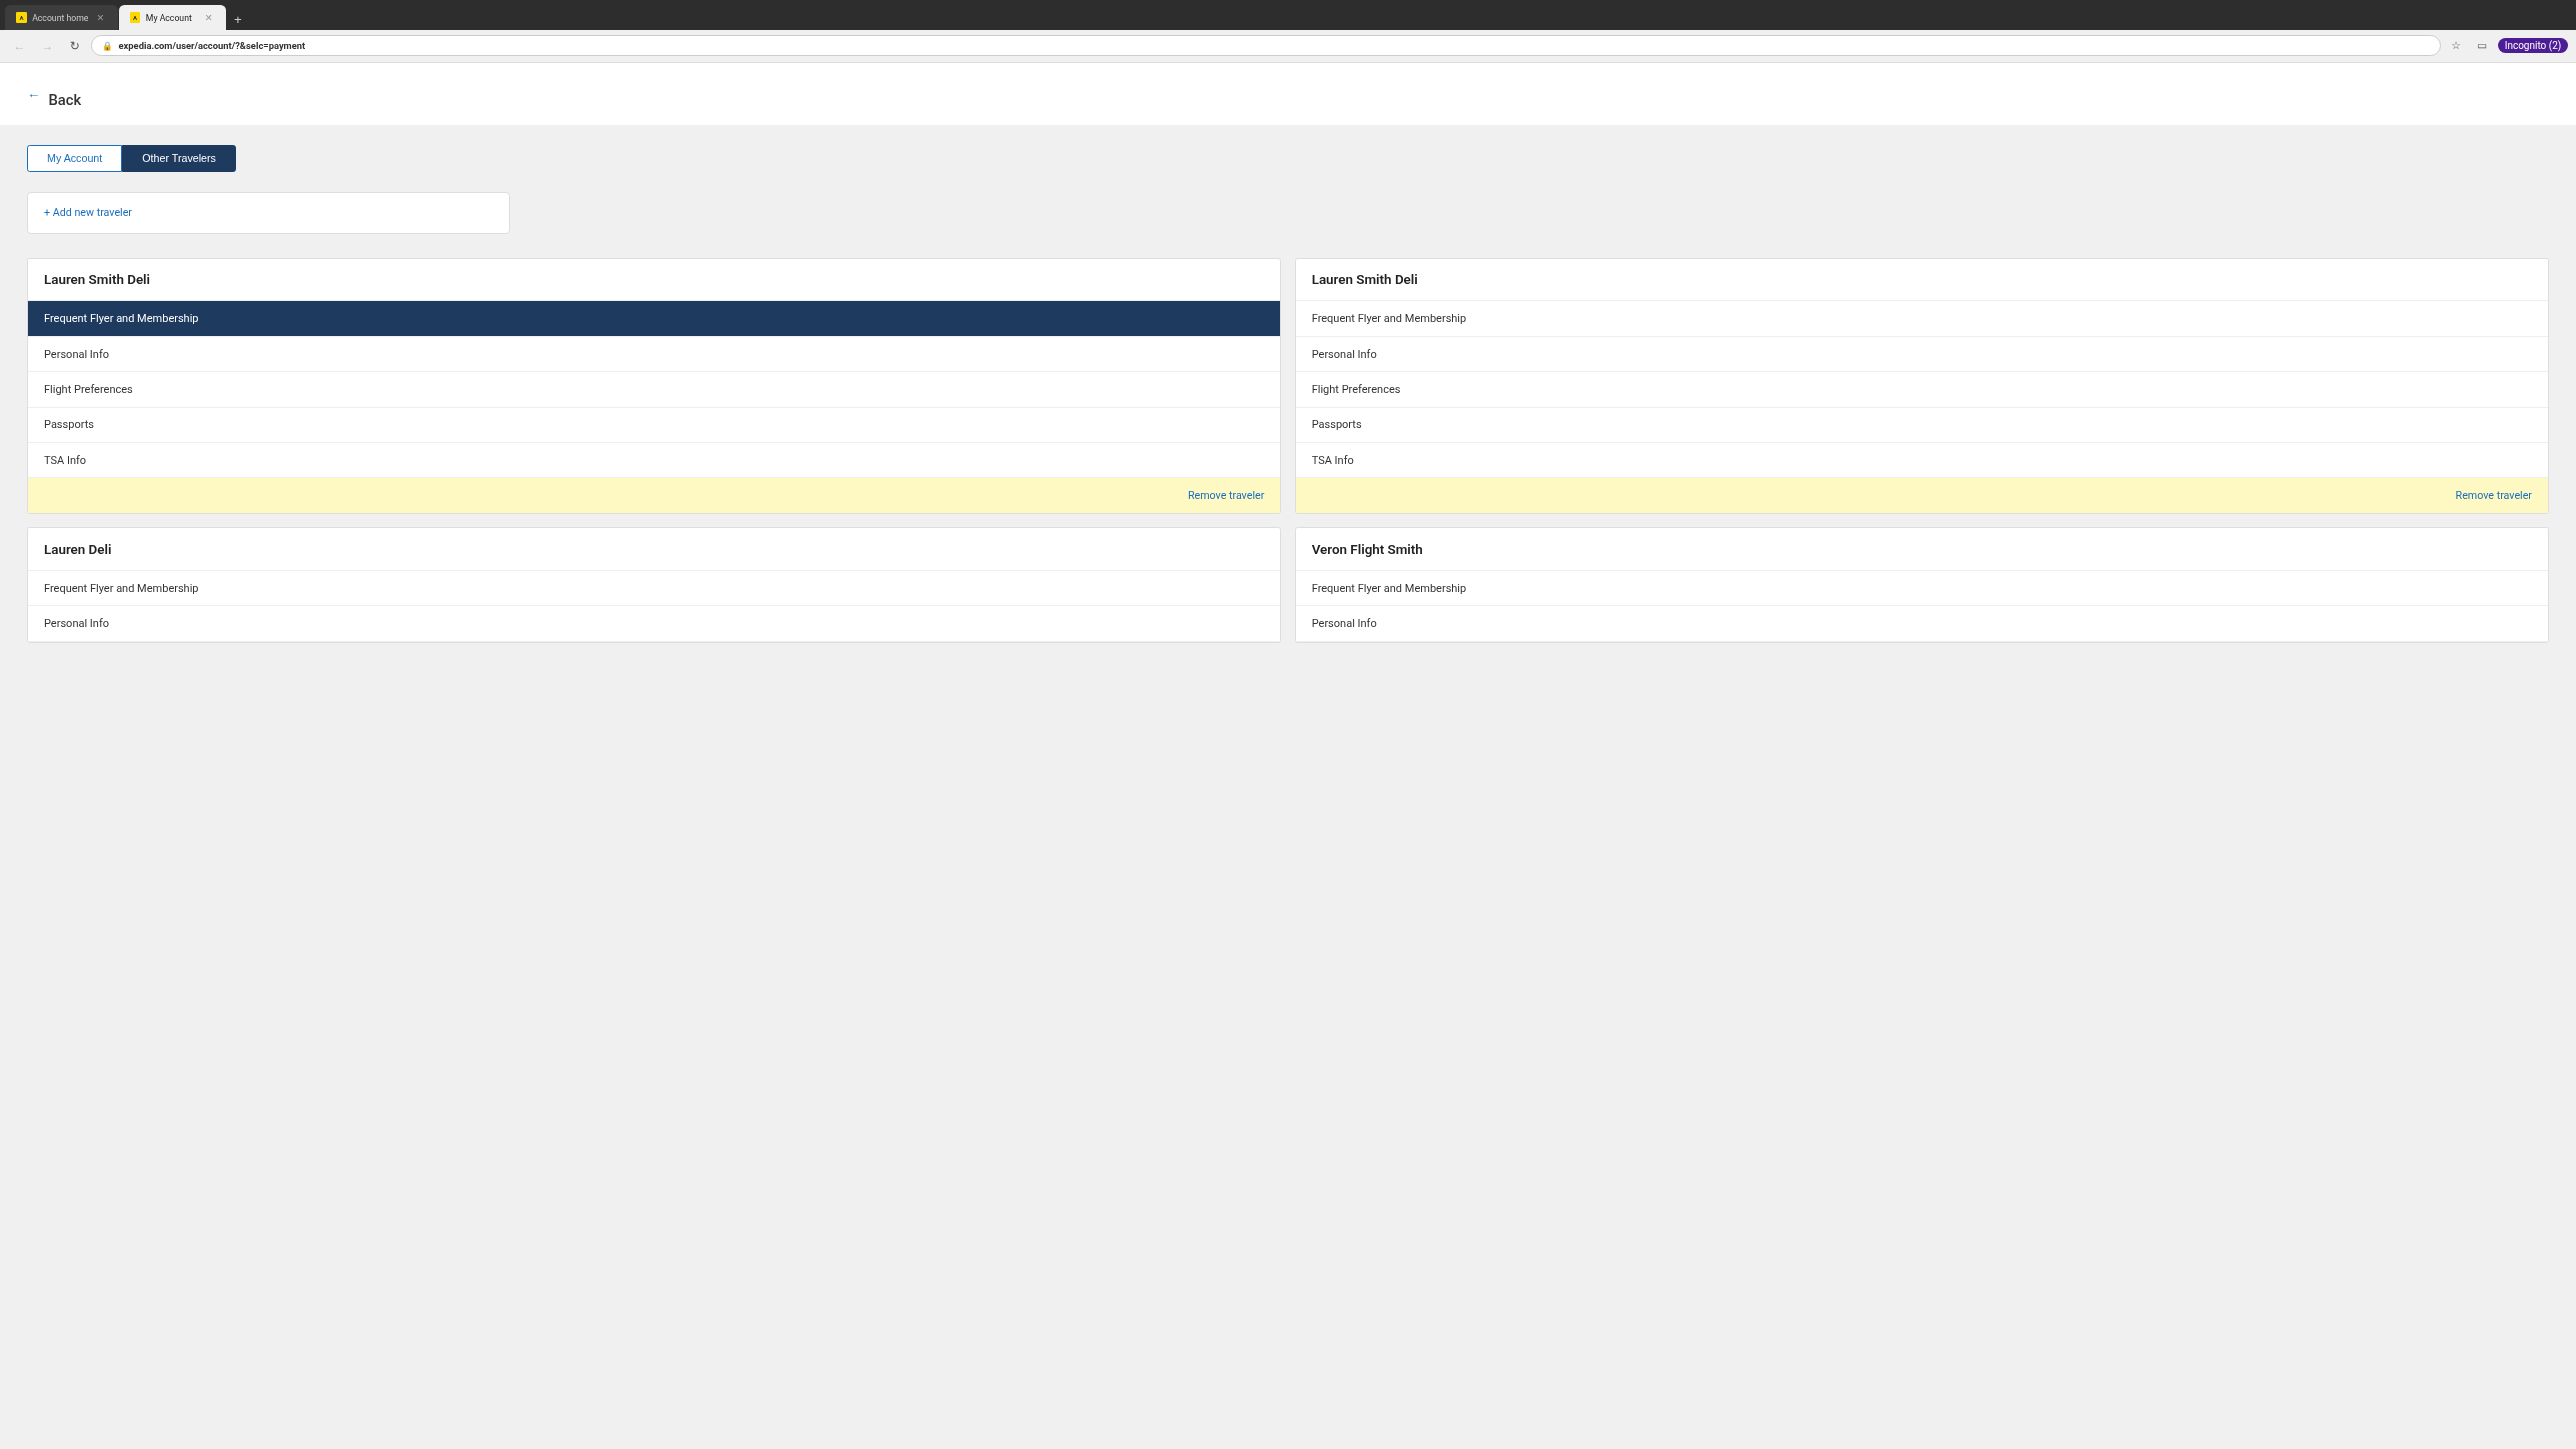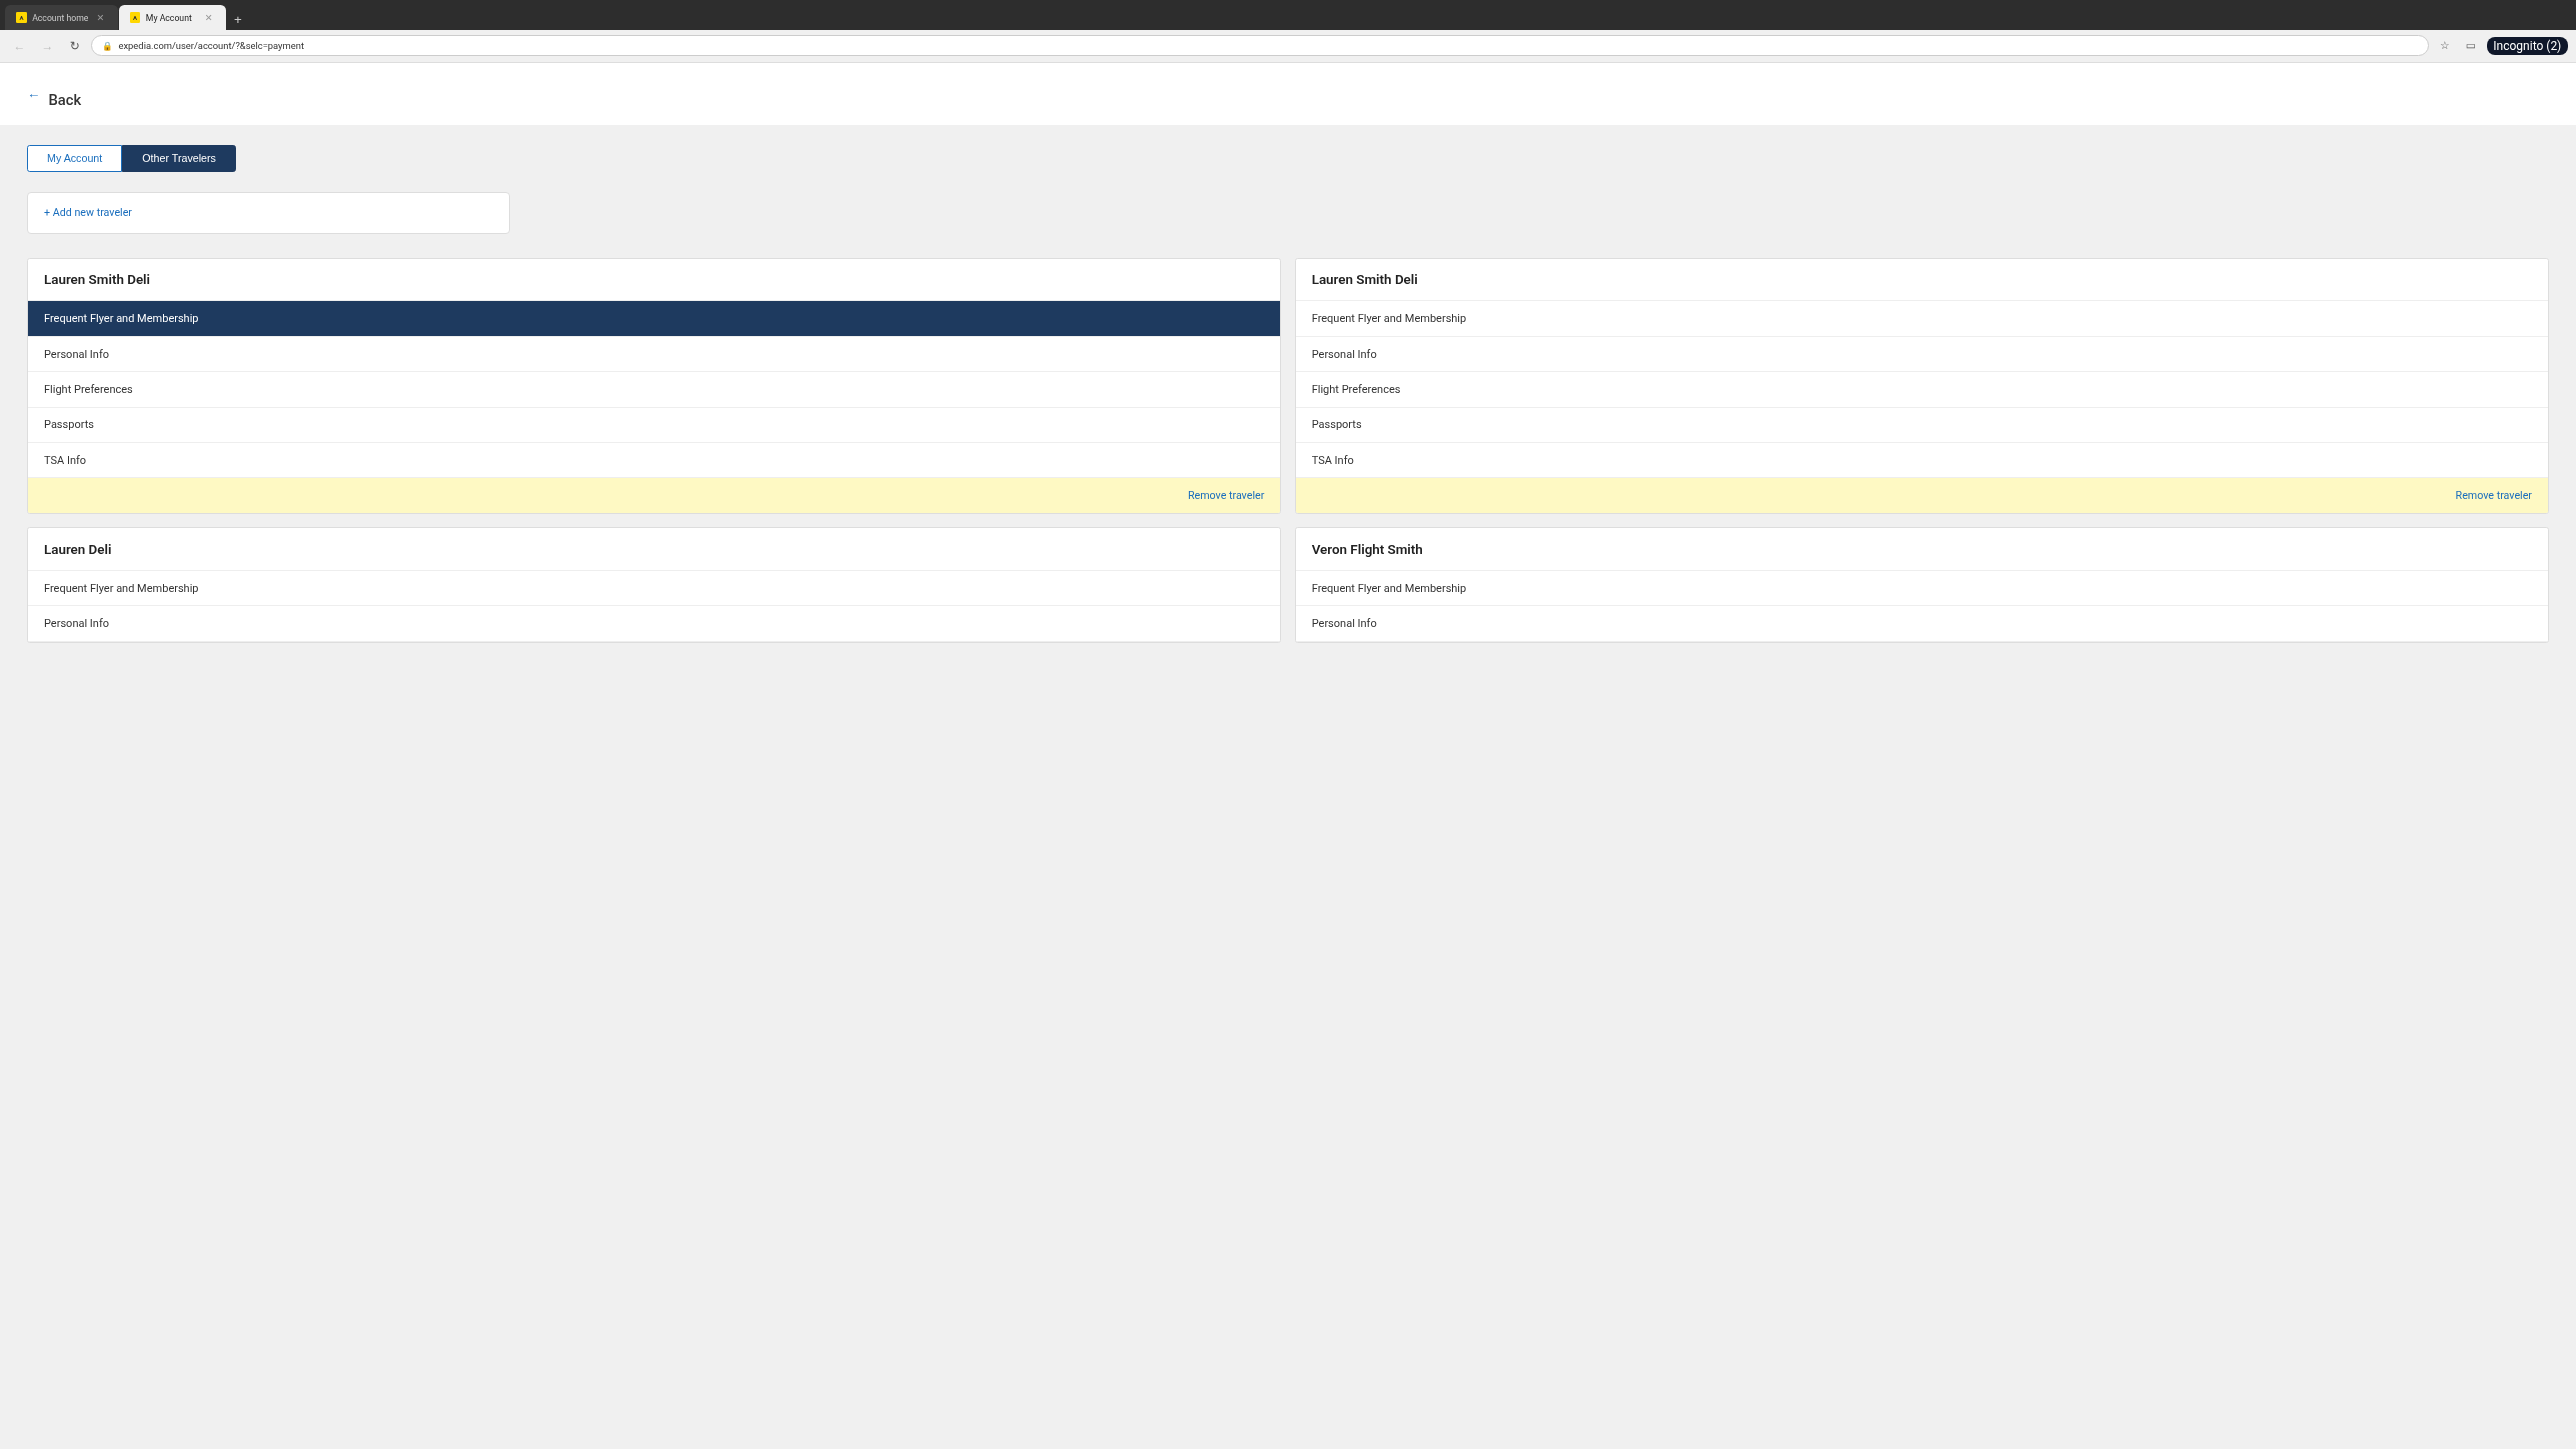--- a/index.html
+++ b/index.html
@@ -97,39 +97,39 @@
       background: white;
       border: 0.7px solid #ccc;
       border-radius: 13.4px;
       padding: 4px 10.7px;
       font-size: 9.4px;
       color: #333;
       display: flex;
       align-items: center;
       gap: 5.4px;
     }
-    .url-bar-text { flex: 1; }
+    .url-bar-text { flex: 1; font-weight: bold; }
     .nav-actions {
       display: flex;
       align-items: center;
       gap: 5.4px;
     }
     .nav-action-btn {
       background: none;
       border: none;
       cursor: pointer;
       color: #555;
       font-size: 10.7px;
       padding: 2.7px 5.4px;
       border-radius: 2.7px;
     }
     .incognito-badge {
-      background: #0f172a;
+      background: #4c1d95;
       color: white;
-      font-size: 12px;
+      font-size: 10px;
       padding: 2px 6.7px;
       border-radius: 8px;
       cursor: pointer;
     }
 
     
     .page-content {
       background: #f0f0f0;
       min-height: calc(100vh - 60px);
       padding: 0;

